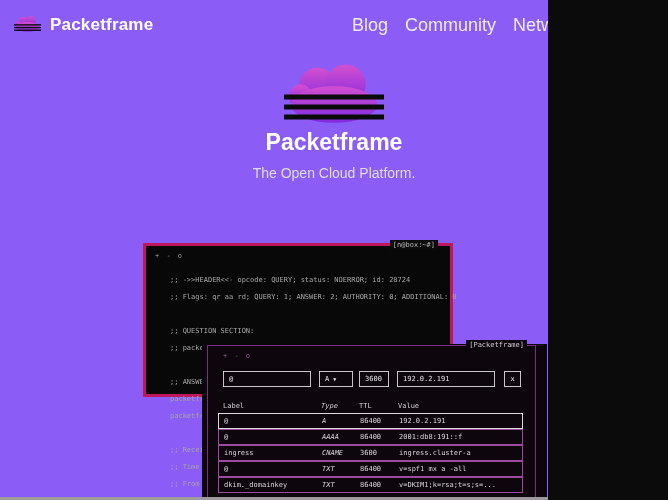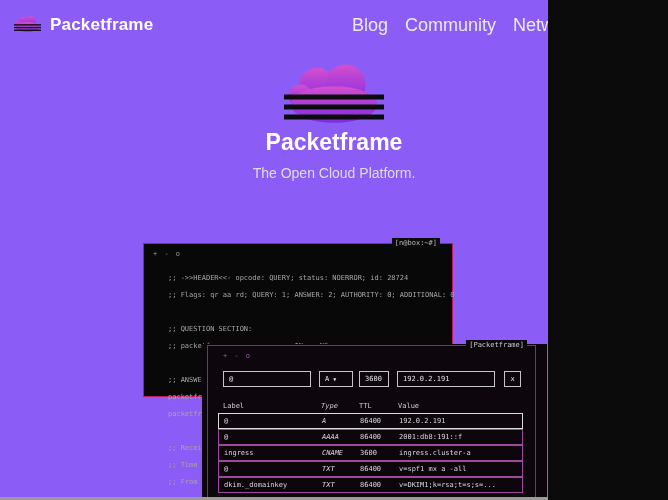--- a/index.html
+++ b/index.html
@@ -15,21 +15,21 @@
   .nav-link{font-size:18px;color:#ececec;text-decoration:none;cursor:pointer;}
   
   .hero{position:absolute;left:0;top:50px;width:668px;text-align:center;}
   .hero-icon{margin-top:11px;}
   .hero-title{margin:2px 0 0 0;font-size:23px;font-weight:bold;color:#ffffff;}
   .hero-subtitle{margin:9px 0 0 0;font-size:14px;color:#dedede;}
   .hero-desc{margin:13px auto 0 auto;width:580px;font-size:13px;line-height:19.5px;color:#efefef;}
   
   .mono{font-family:"DejaVu Sans Mono",monospace;}
   .term1{position:absolute;left:143px;top:243px;width:310px;height:154px;
-         border:1px solid #be185d;background:#080808;box-sizing:border-box;}
+         border:3px solid #be185d;background:#080808;box-sizing:border-box;}
   .term-label{position:absolute;top:-6px;right:12px;font-size:7px;line-height:10px;
               padding:0 3px;background:#0b0b0b;color:#b5b5b5;
               font-family:"DejaVu Sans Mono",monospace;}
   .term1 .controls{position:absolute;left:9px;top:6px;font-size:7px;color:#9a9a9a;
                    letter-spacing:1.5px;}
   .term1 pre{position:absolute;left:24px;top:26px;margin:0;font-size:7px;line-height:17px;
              color:#a6a6a6;font-family:"DejaVu Sans Mono",monospace;}
   
   .term2-wrap{position:absolute;left:202px;top:344px;width:345px;height:156px;
               background:#0c060c;}

